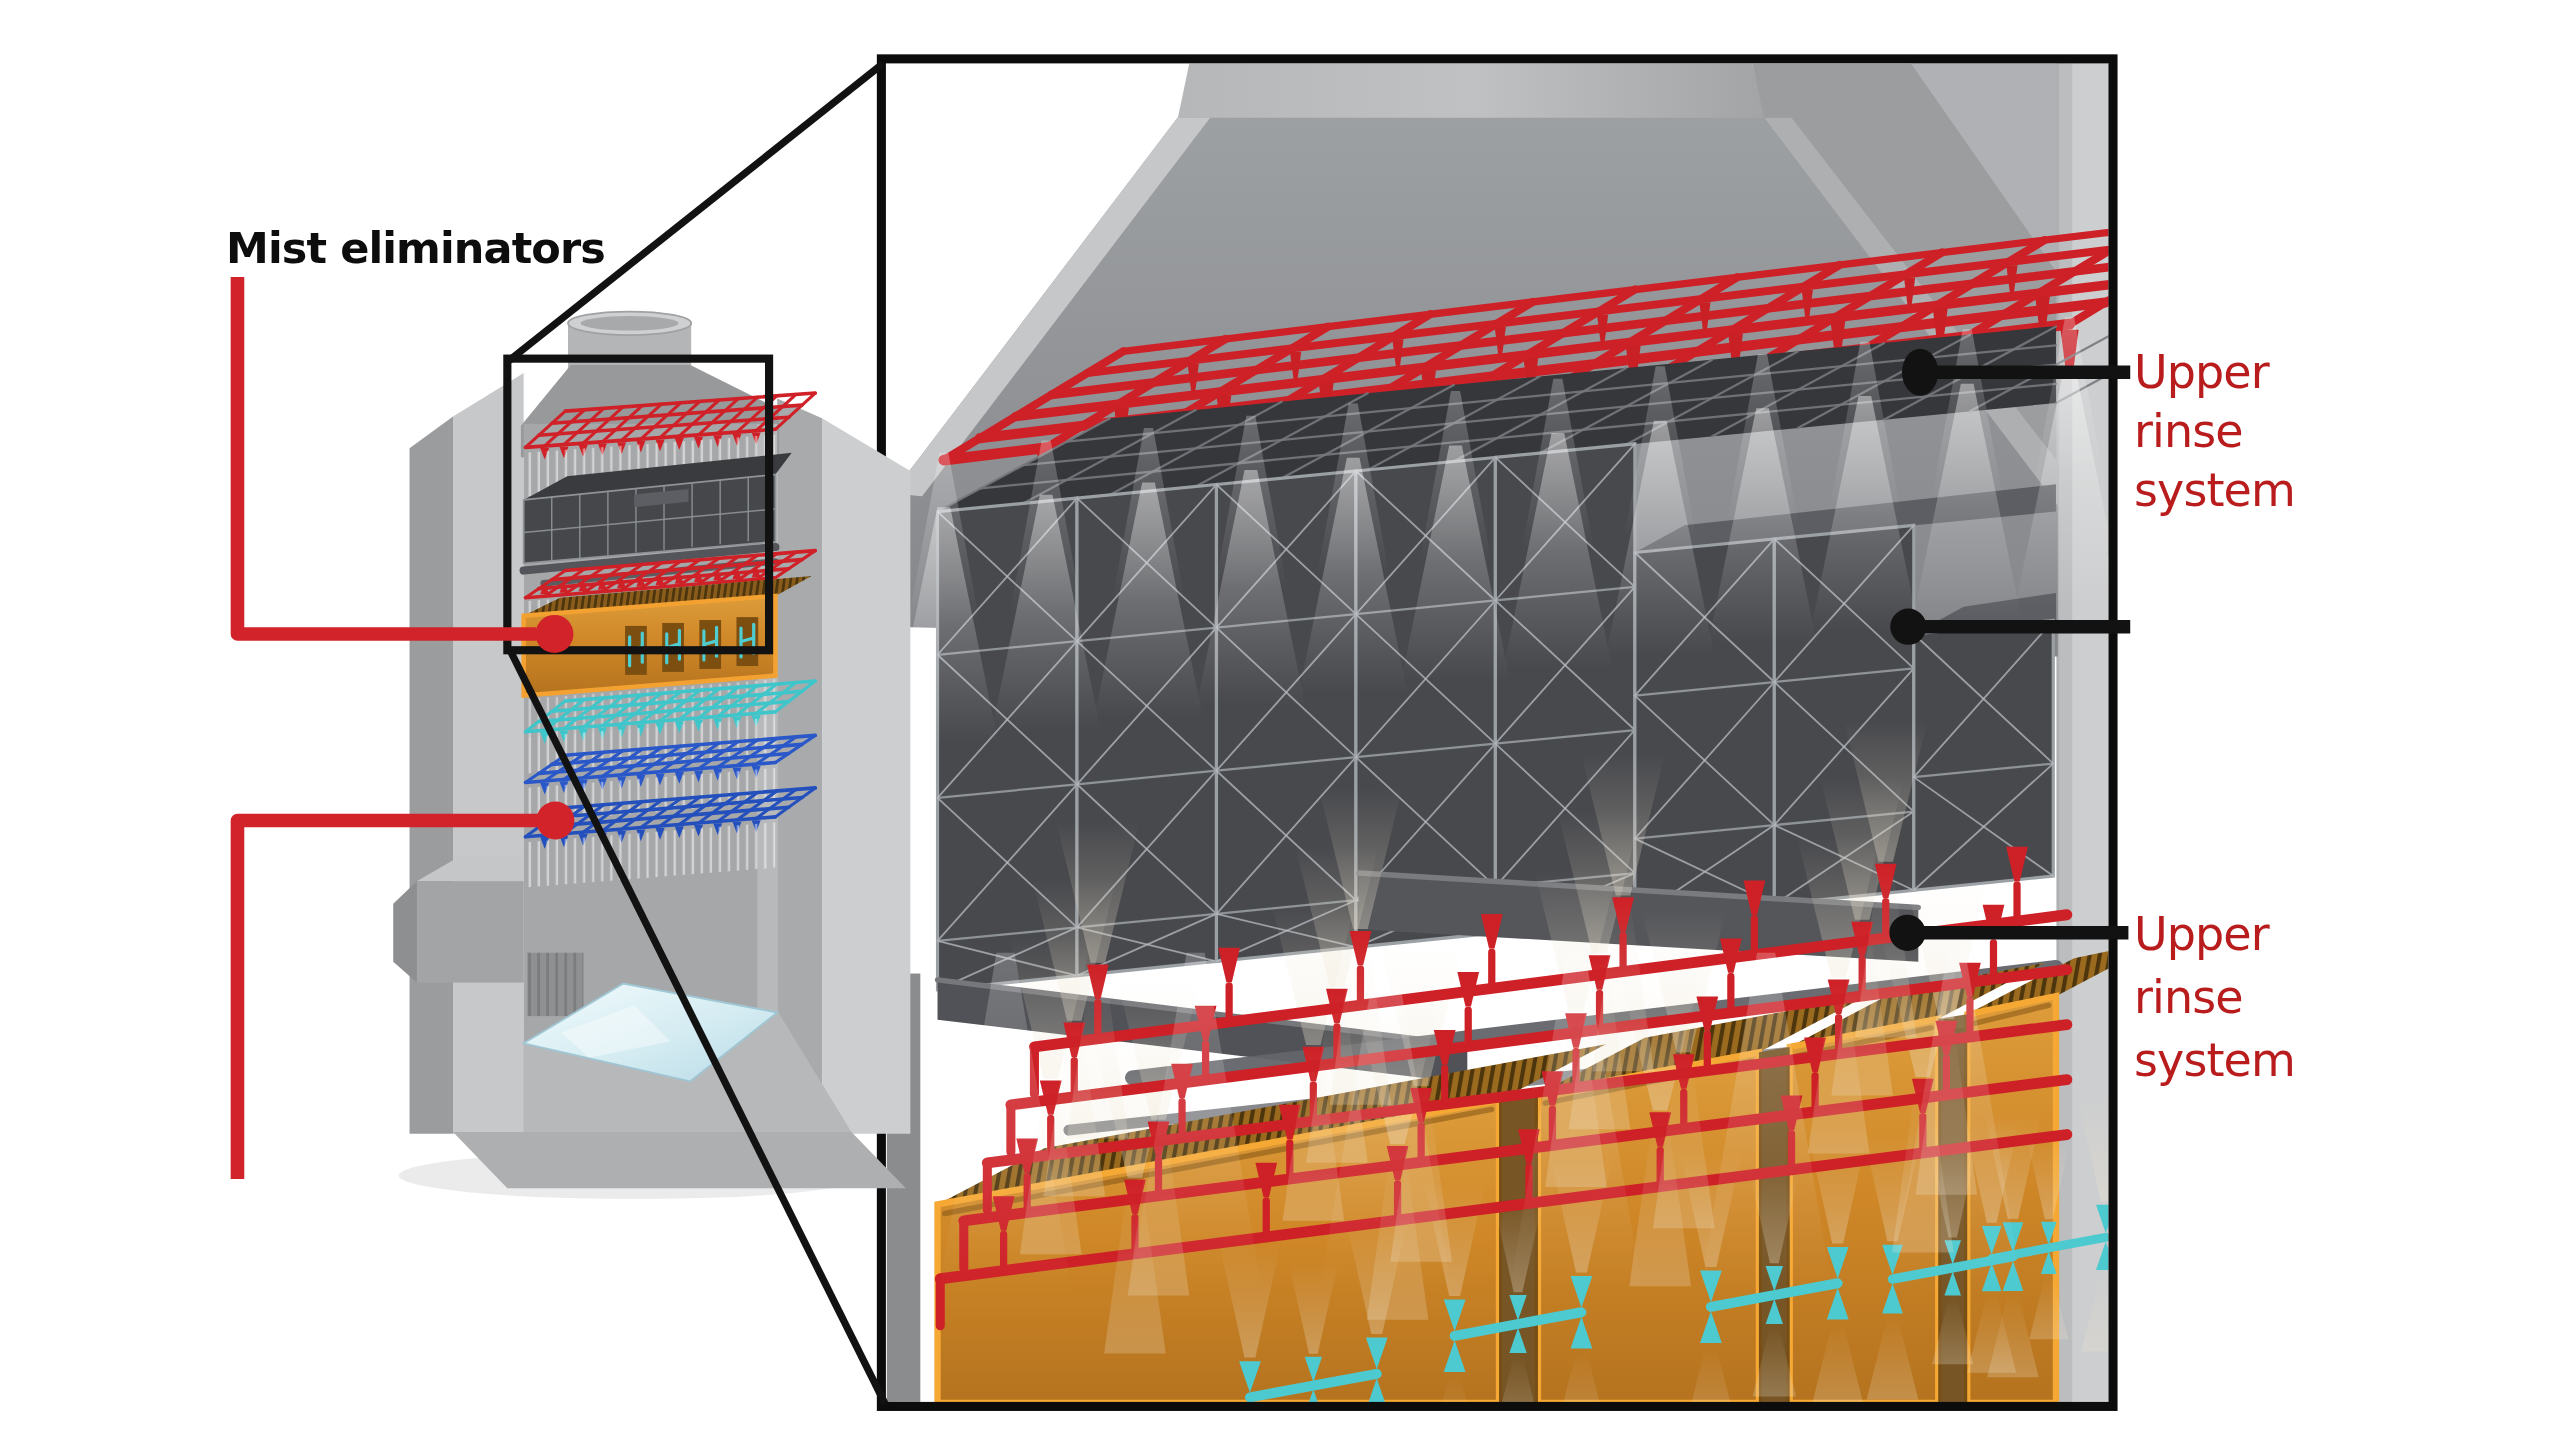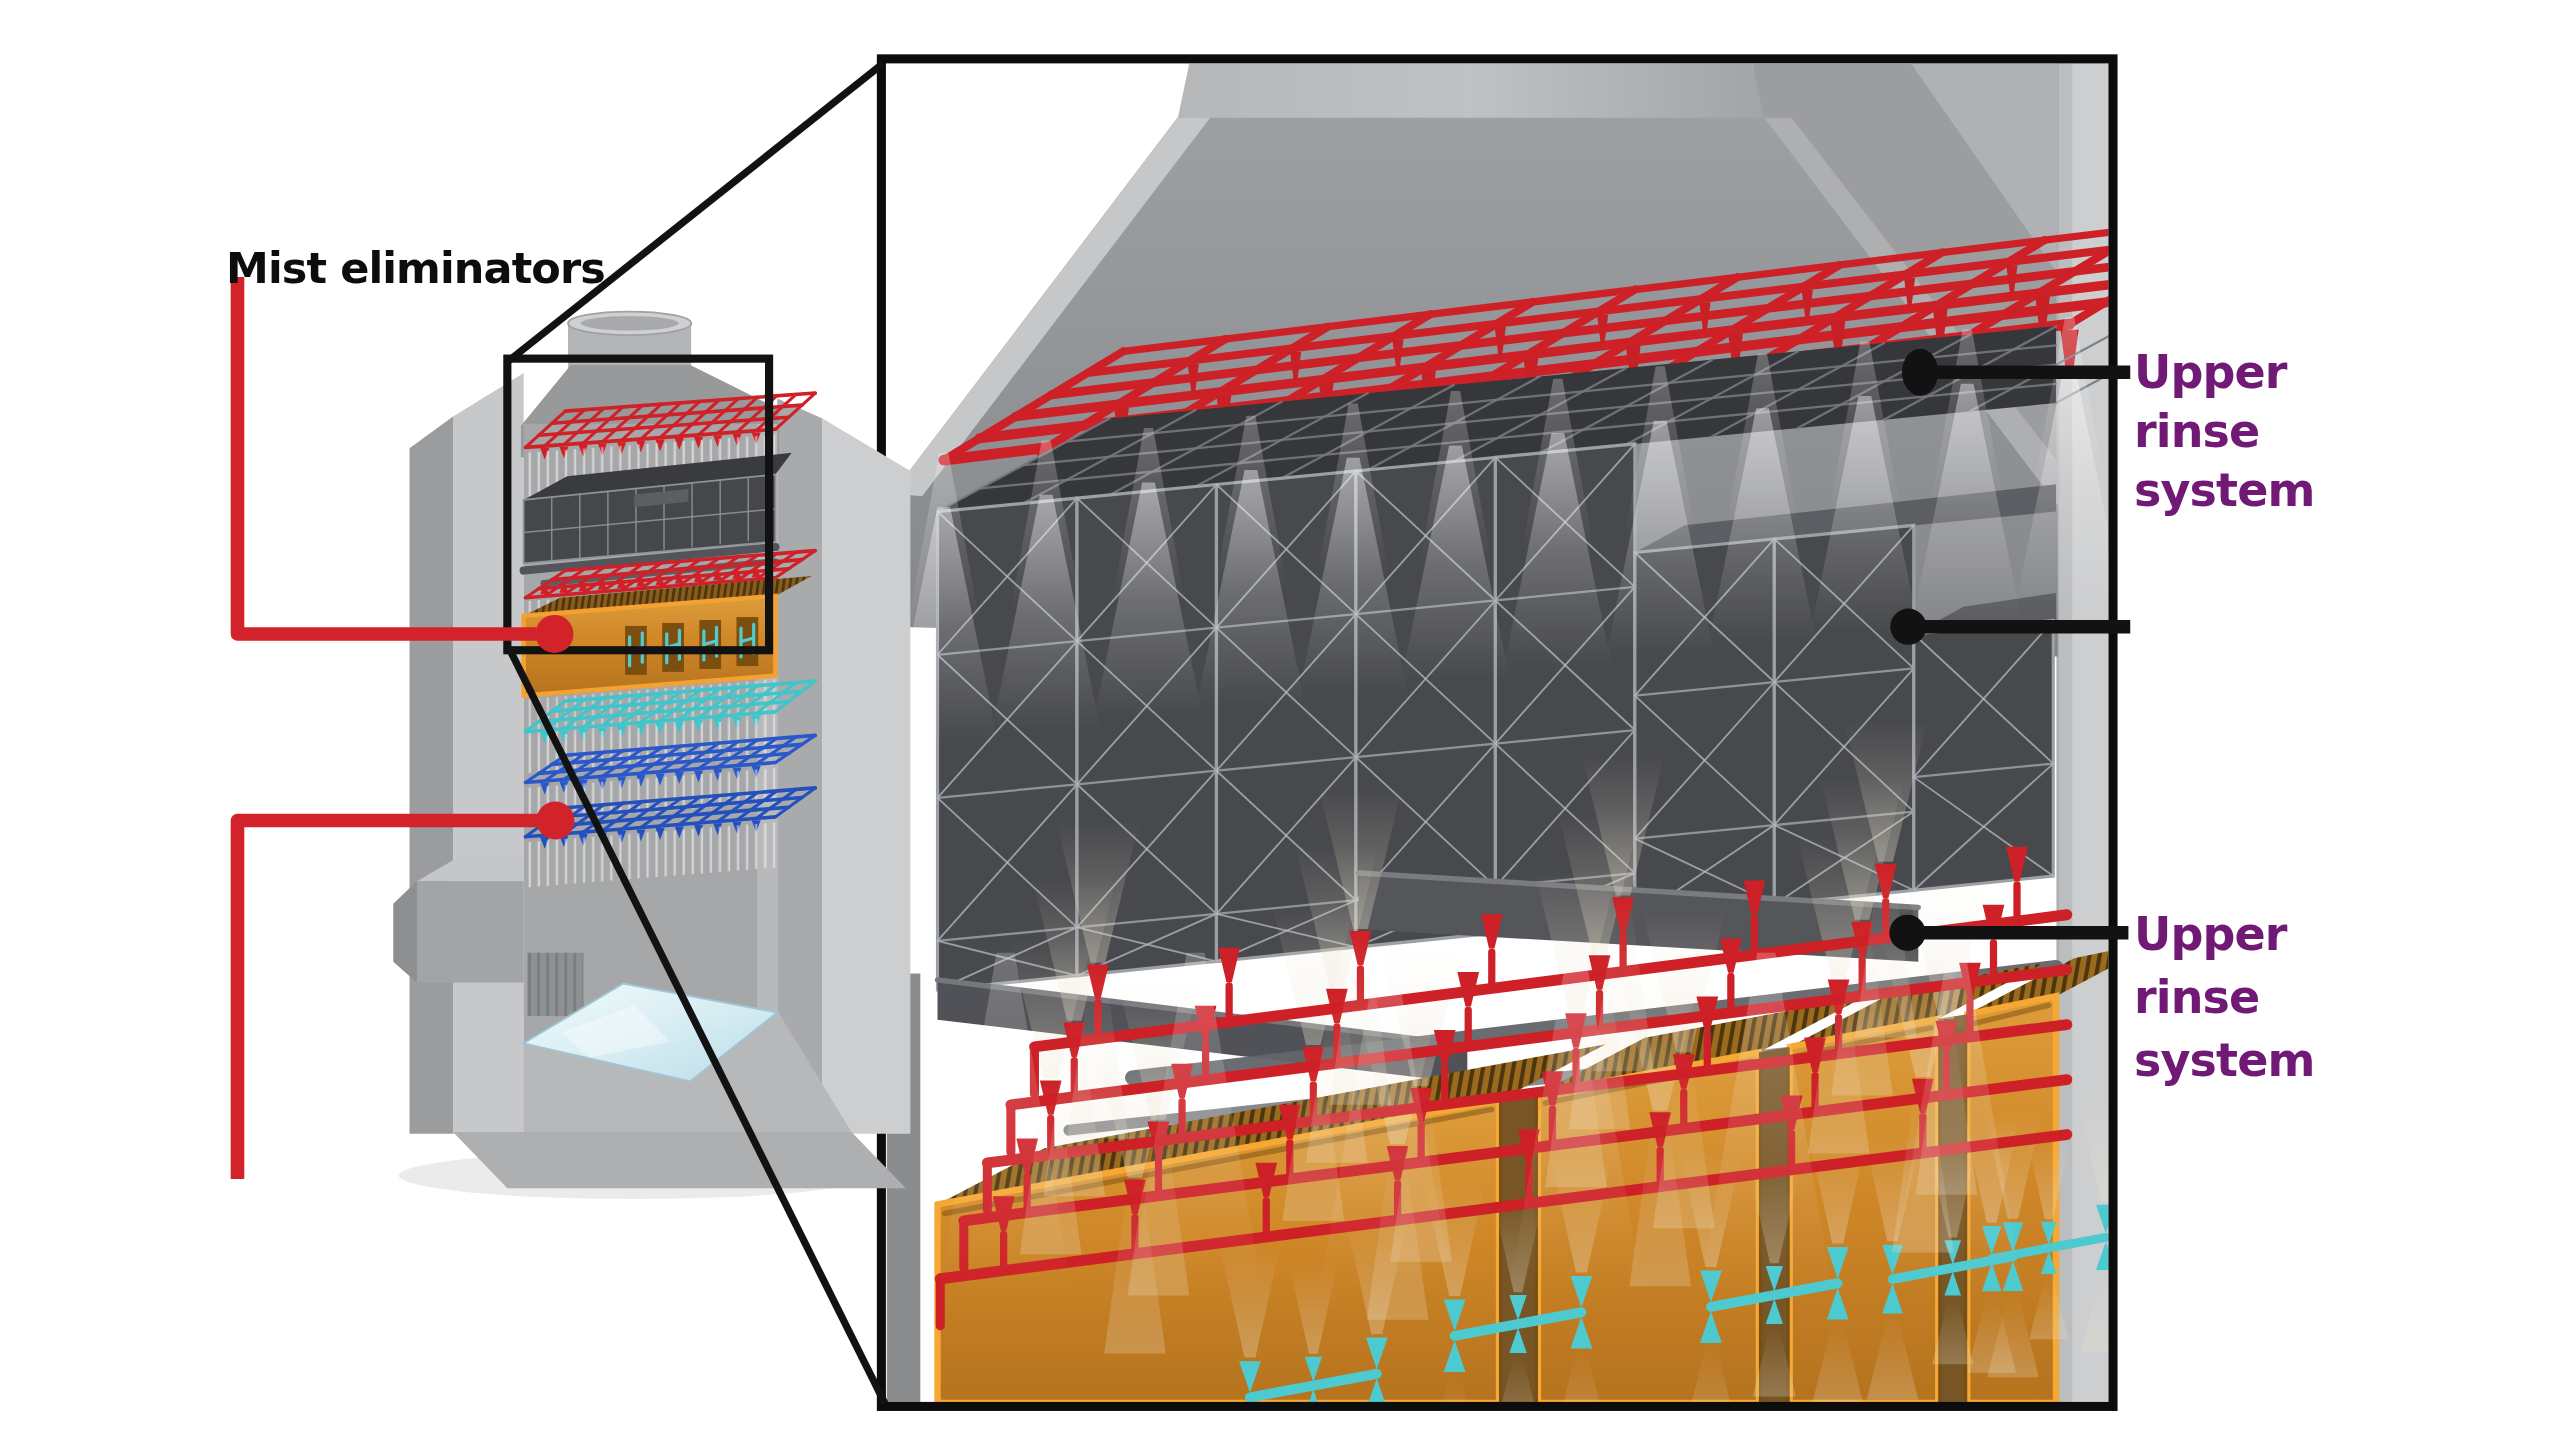--- a/index.html
+++ b/index.html
@@ -1,21 +1,21 @@
 <!DOCTYPE html>
 <html style="font-size:14.5px"><head>
 <meta charset="utf-8">
 <style>
   html,body{margin:0;padding:0;background:#ffffff;}
   #stage{position:relative;width:2576px;height:1449px;background:#ffffff;overflow:hidden;
          font-family:"DejaVu Sans","Liberation Sans",sans-serif;}
-  .lbl{position:absolute;font-weight:bold;color:#0d0d0d;letter-spacing:-0.9px;white-space:nowrap;margin-top:20px;}
+  .lbl{position:absolute;font-weight:bold;color:#0d0d0d;letter-spacing:-0.9px;white-space:nowrap;}
   #lbl-mist{left:226px;top:223px;font-size:43px;}
   #lbl-spray{left:228px;top:1186px;font-size:44px;}
-  .rlbl{position:absolute;left:2134px;font-weight:bold;color:#701a75;letter-spacing:-0.9px;}
+  .rlbl{position:absolute;left:2134px;font-weight:normal;color:#b91c1c;letter-spacing:-0.9px;}
   #lbl-upper{top:343px;font-size:46px;line-height:59px;}
   #lbl-gore{top:585px;font-size:46px;line-height:60px;}
   #lbl-lower{top:903px;font-size:46px;line-height:63px;}
   sup.reg{font-size:25px;vertical-align:super;letter-spacing:0;}
   svg{position:absolute;left:0;top:0;}
 </style>
 </head>
 <body>
 
 <div id="stage">

